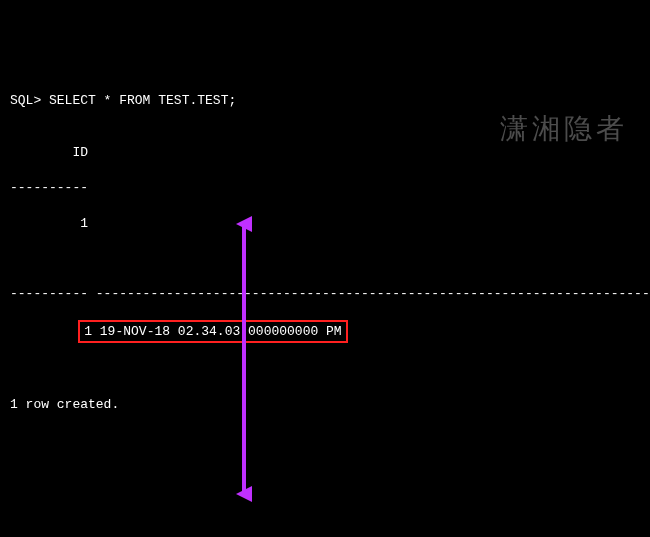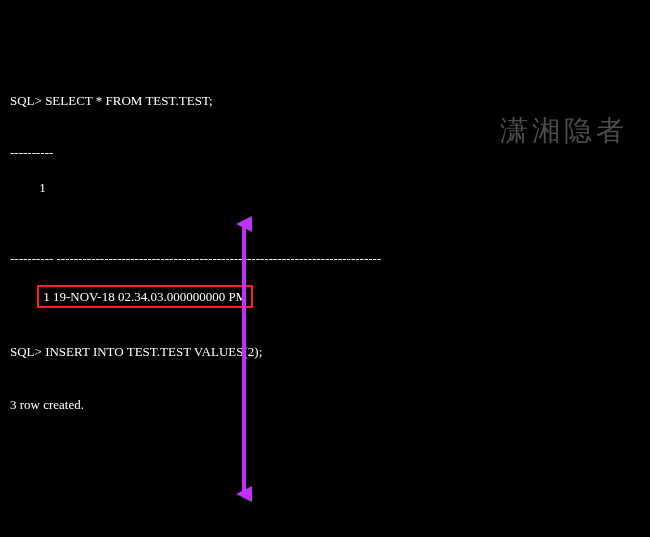--- a/index.html
+++ b/index.html
@@ -9,33 +9,33 @@
       font-family: "Courier New", Consolas, monospace;
       font-size: 13px;
       line-height: 1.35;
       width: 650px;
       height: 537px;
       padding: 4px 10px;
       position: relative;
       overflow: hidden;
       white-space: pre;
     }
-    .line { display: block; font-family: Liberation Serif, serif; }
+    .line { display: block; }
     .box-red {
       border: 2px solid #ff2020;
       padding: 1px 4px;
       display: inline-block;
       margin-left: -2px;
     }
     .watermark {
       position: absolute;
       top: 112px;
       right: 22px;
       color: #555;
-      font-family: Liberation Serif, serif;
+      font-family: Liberation Mono, monospace;
       font-size: 28px;
       letter-spacing: 4px;
       opacity: 0.9;
       pointer-events: none;
       text-align: right;
     }
     .arrow-vert {
       position: absolute;
       left: 220px;
       top: 196px;
@@ -47,30 +47,30 @@
     .block { margin-bottom: 0; }
   </style>
 </head>
 <body>
 
 
 
 <div class="block">
 <span class="line">SQL&gt; SELECT * FROM TEST.TEST;</span>
 <span class="line"></span>
+<span class="line">        ID</span>
 <span class="line">----------</span>
 <span class="line">         1</span>
 <span class="line"></span>
 <span class="line"></span>
 <span class="line">---------- ---------------------------------------------------------------------------</span>
 <span class="line"><span>         </span><span class="box-red">1 19-NOV-18 02.34.03.000000000 PM</span></span>
 <span class="line"></span>
-<span class="line">SQL&gt; INSERT INTO TEST.TEST VALUES(2);</span>
 <span class="line"></span>
-<span class="line">3 row created.</span>
+<span class="line">1 row created.</span>
 <span class="line"></span>
 
 <span class="line"></span>
 
 <span class="line"></span>
 
 <span class="line"></span>
 
 <span class="line"></span>
 

